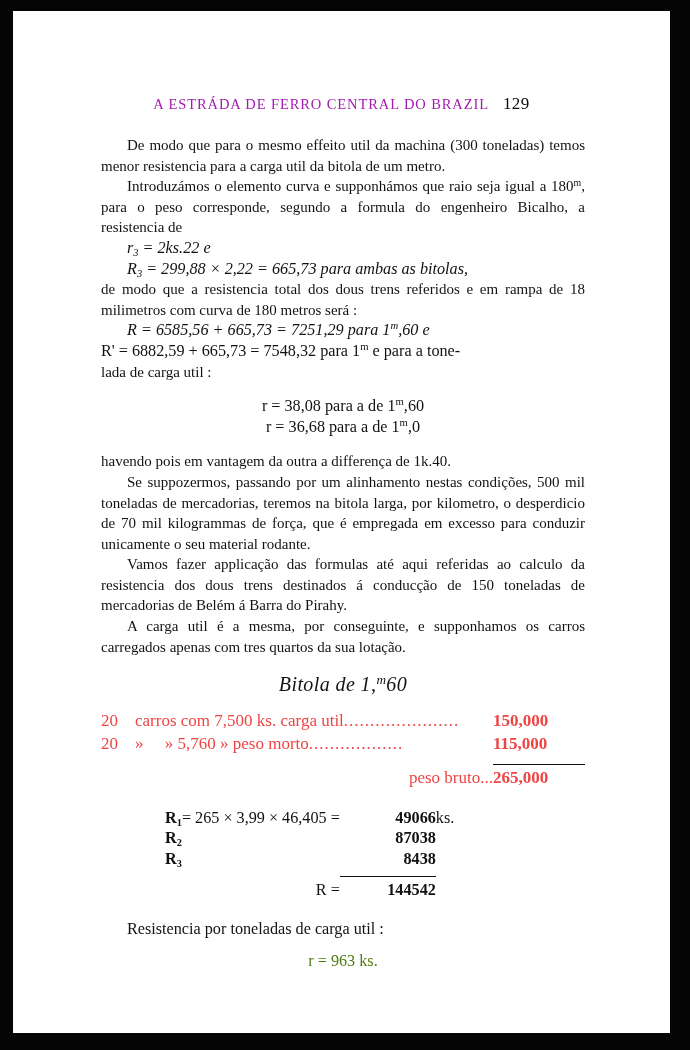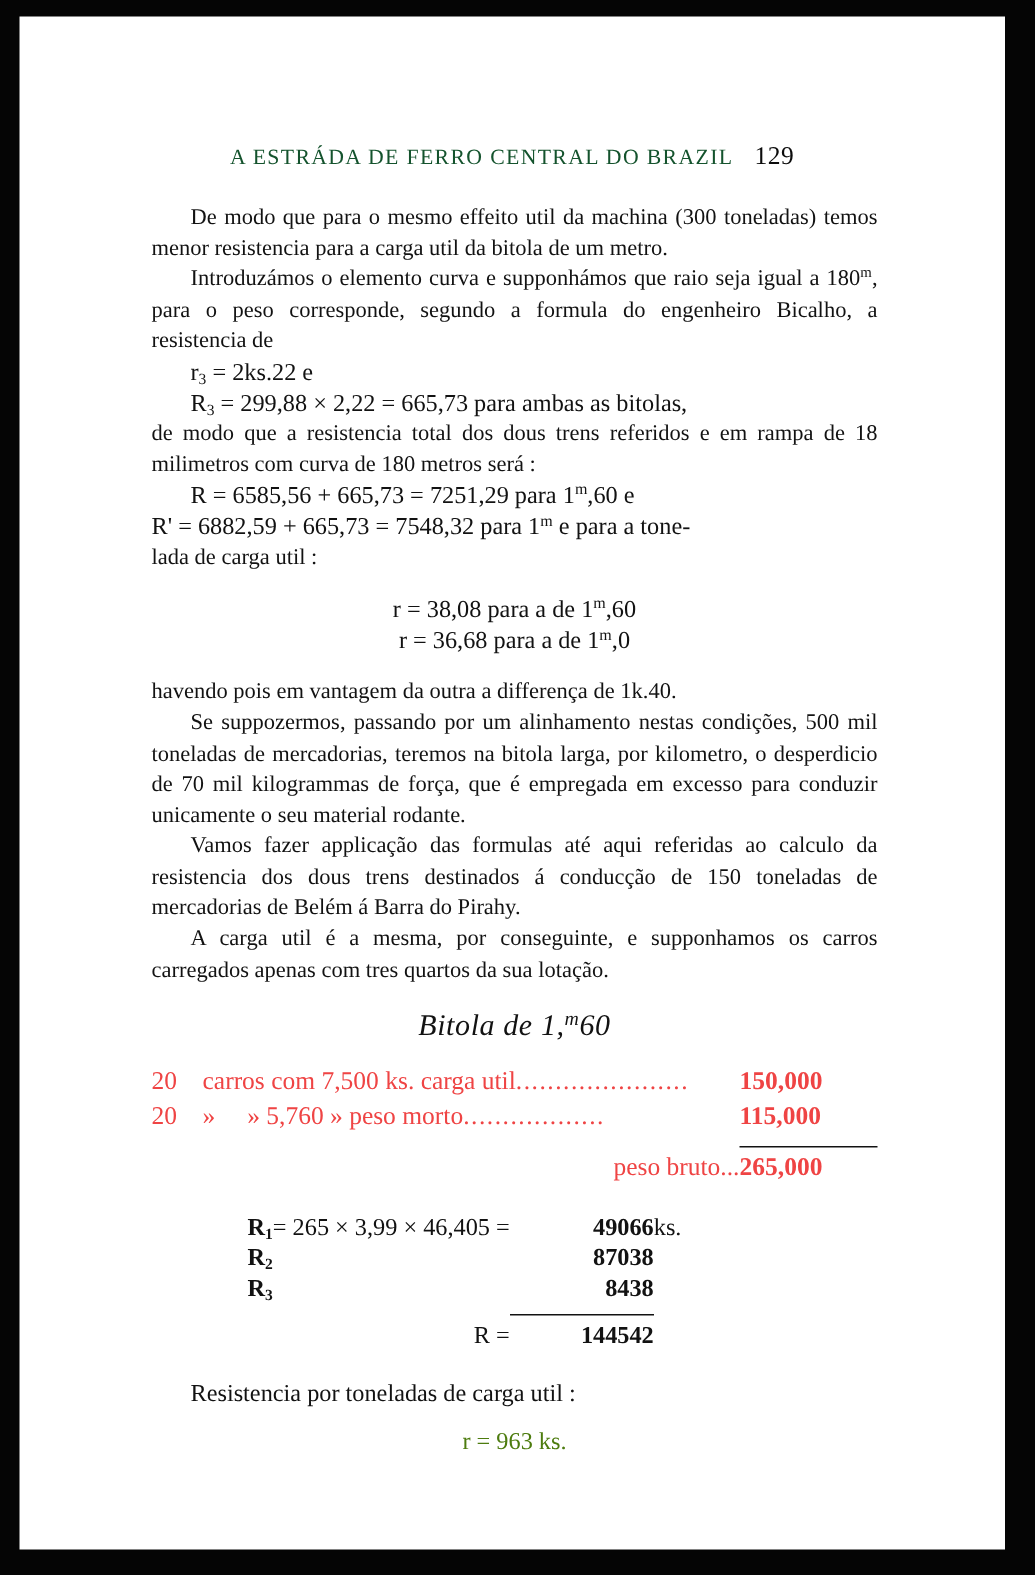--- a/index.html
+++ b/index.html
@@ -48,21 +48,21 @@
     position: absolute;
     left: 0;
     top: 83px;
     width: 657px;
     text-align: center;
     white-space: nowrap;
   }
   .head-title {
     font-size: 14.5px;
     letter-spacing: 0.9px;
-    color: #14532d;
+    color: #a21caf;
     font-variant: small-caps;
     text-transform: uppercase;
   }
   .head-folio {
     font-size: 17px;
     font-weight: normal;
     color: #0c0c0c;
     margin-left: 14px;
     letter-spacing: 0.4px;
   }
@@ -87,21 +87,21 @@
   p.para.indent { text-indent: 26px; }
 
   
   .math-line {
     margin: 0;
     font-size: 16.2px;
     line-height: 20.6px;
     color: #121212;
     white-space: nowrap;
   }
-  .math-line.ind1 { padding-left: 26px; }
+  .math-line.ind1 { padding-left: 26px; font-style: italic; }
 
   .math-center-block {
     margin: 14px 0 14px 0;
     text-align: center;
   }
   .math-center-block .math-line { display: block; text-align: center; }
 
   sup.m {
     font-size: 0.66em;
     vertical-align: 0.52em;

